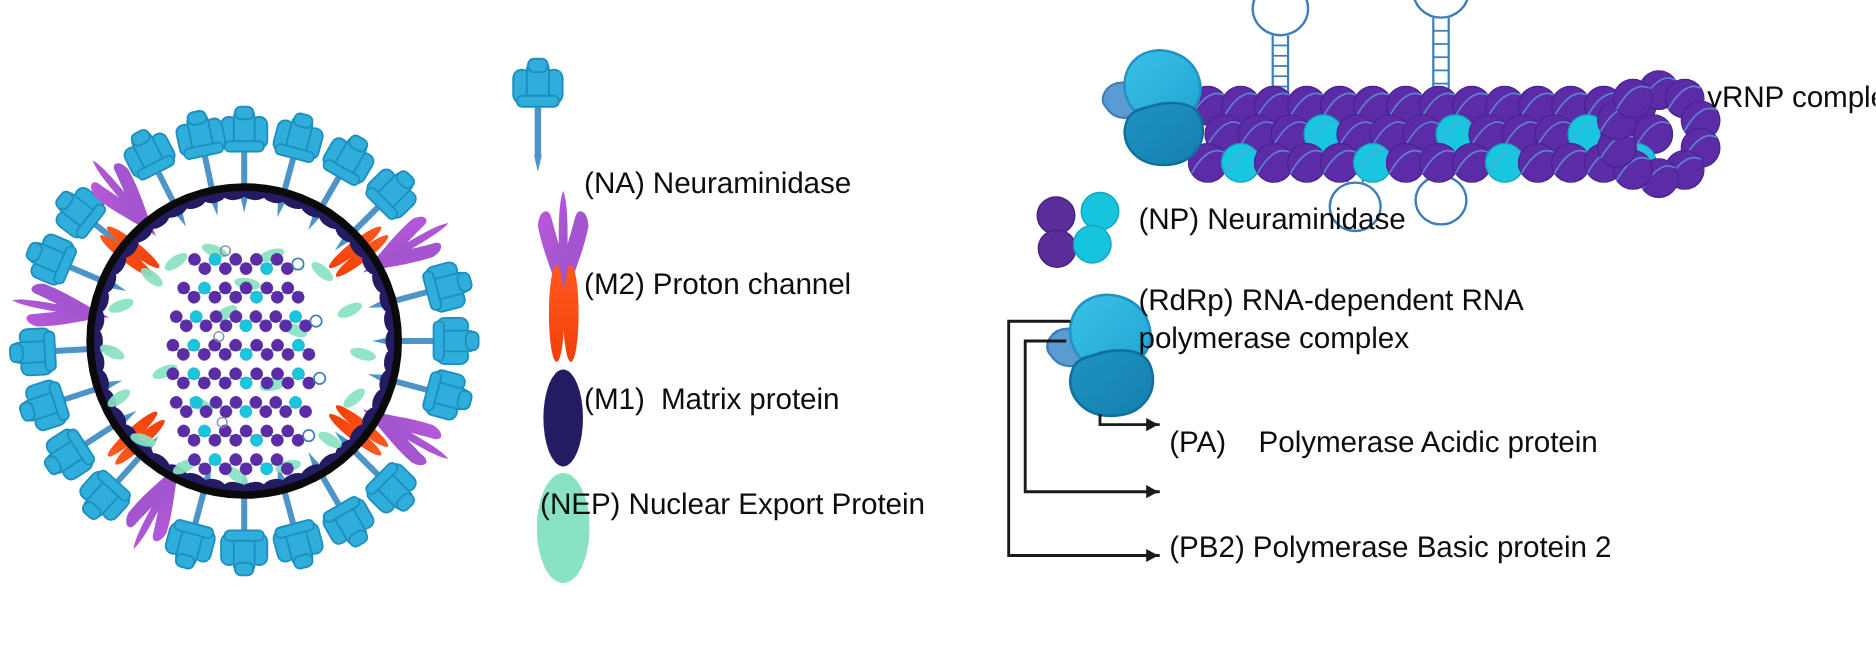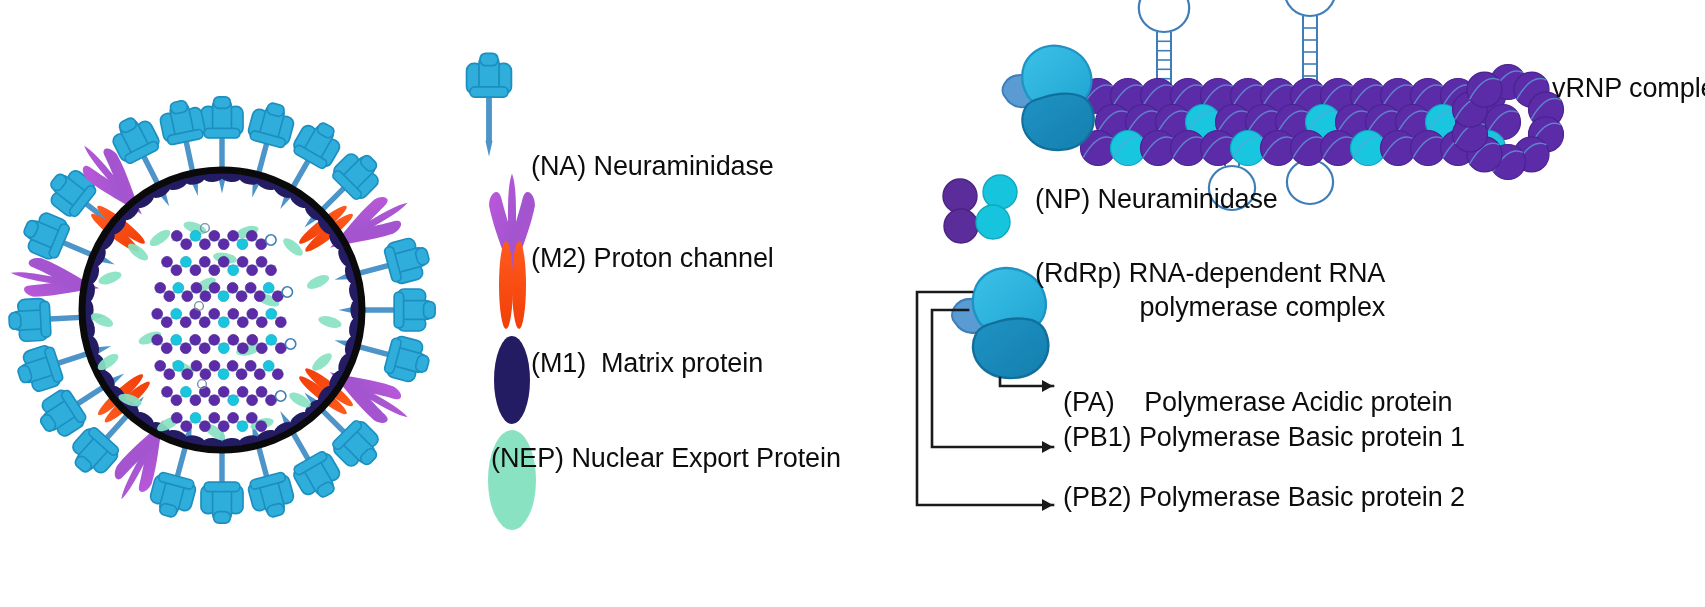--- a/index.html
+++ b/index.html
@@ -24,21 +24,21 @@
 
   
   #lab-ha   {left:531px; top:50px;}
   #lab-na   {left:531px; top:149px;}
   #lab-m2   {left:531px; top:241px;}
   #lab-m1   {left:531px; top:346px;}
   #lab-nep  {left:491px; top:441px;text-align:center;}
 
   #lab-vrnp {left:1552px; top:71px;}
   #lab-np   {left:1035px; top:182px;}
-  #lab-rdrp {left:1035px; top:256px;text-align:right;}
+  #lab-rdrp {left:1035px; top:256px;}
   #lab-pa   {left:1063px; top:357px;margin-top:28px;}
   #lab-pb1  {left:1063px; top:420px;}
   #lab-pb2  {left:1063px; top:480px;}
 </style>
 </head>
 <body>
 
 <div class="stage">
 
   <svg class="layer" viewBox="0 0 1705 607">
@@ -627,16 +627,15 @@
   <div class="lbl" id="lab-m2">(M2) Proton channel</div>
   <div class="lbl" id="lab-m1">(M1)  Matrix protein</div>
   <div class="lbl" id="lab-nep">(NEP) Nuclear Export Protein</div>
 
   <div class="lbl" id="lab-vrnp">vRNP complex</div>
   <div class="lbl" id="lab-np">(NP) Neuraminidase</div>
   <div class="lbl two" id="lab-rdrp">(RdRp) RNA-dependent RNA
 polymerase complex</div>
 
   <div class="lbl" id="lab-pa">(PA)    Polymerase Acidic protein</div>
-  <div class="lbl" id="lab-pb1">(PB1) Polymerase Basic protein 1</div>
   <div class="lbl" id="lab-pb2">(PB2) Polymerase Basic protein 2</div>
 
 </div>
 
 </body></html>

